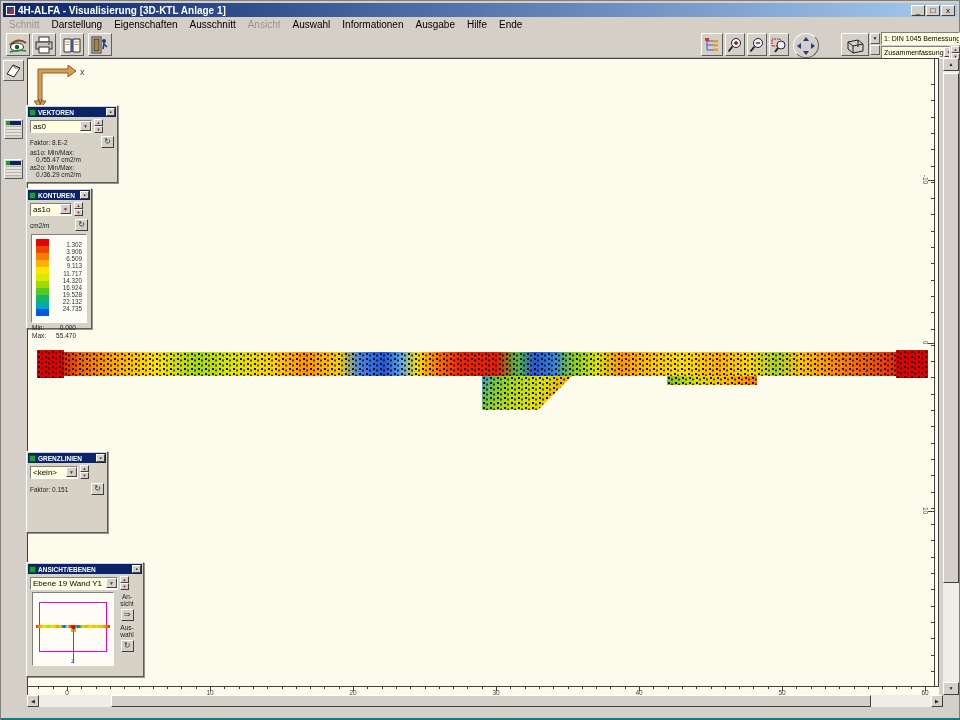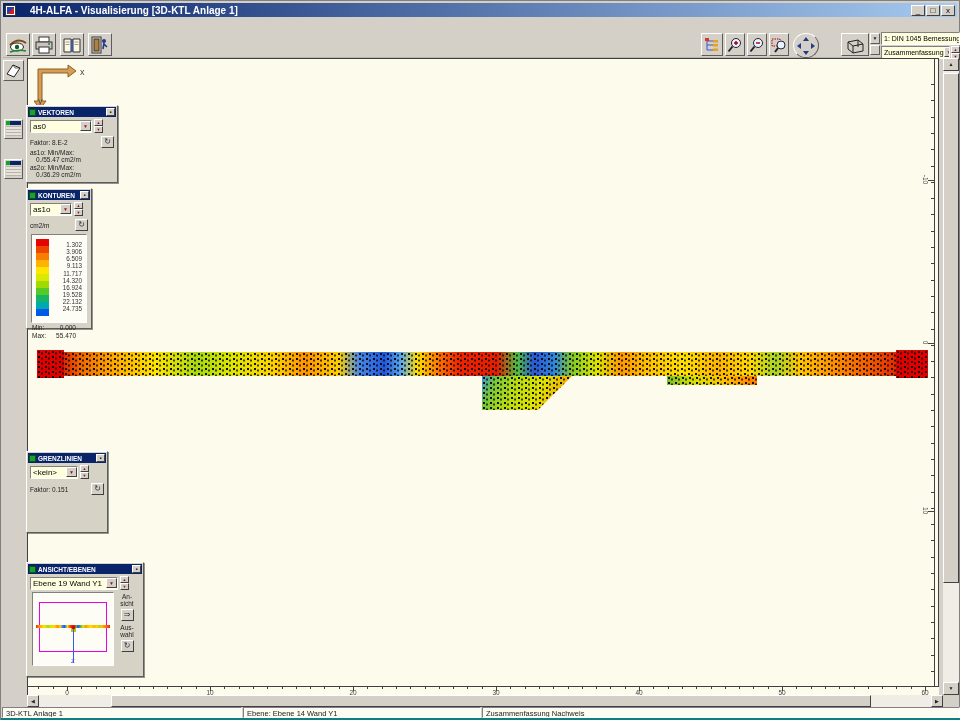--- a/index.html
+++ b/index.html
@@ -6,21 +6,21 @@
   html,body { width:960px; height:720px; }
   body { font-family:"Liberation Sans", sans-serif; background:#d4d0c8; overflow:hidden; }
   #app { position:relative; width:960px; height:720px; background:var(--window_bg,#d4d0c8); border:1px solid #808080; }
 
   
   .raised { background:#d4d0c8; border:1px solid; border-color:#ffffff #5c5c5c #5c5c5c #ffffff; }
 
   
   #titlebar { position:absolute; left:2px; top:2px; width:954px; height:14px;
     background:linear-gradient(90deg,var(--titlebar,#0a246a),var(--titlebar2,#a6caf0));
-    display:flex; align-items:center; padding:0 2px; gap:14px; }
+    display:flex; align-items:center; padding:0 2px; gap:2px; }
   #titlebar .ttext { color:#fff; font-size:10px; font-weight:bold; white-space:nowrap; }
   .tbtns { margin-left:auto; display:flex; gap:1px; }
   .tbtn-win { width:14px; height:11px; font-size:8px; line-height:9px; text-align:center; color:#000;
     background:#d4d0c8; border:1px solid; border-color:#fff #404040 #404040 #fff; }
   #app-icon { width:11px; height:11px; background:#fff; border:1px solid #334; position:relative; }
   #app-icon::after { content:""; position:absolute; inset:1px; background:linear-gradient(135deg,#2244aa 55%,#cc2222 55%); }
 
   
   #menubar { position:absolute; left:2px; top:17px; width:954px; height:13px; display:flex; align-items:center; }
   .menu-item { font-size:10px; color:#000; padding:0 6px; }
@@ -127,20 +127,32 @@
   <div id="titlebar">
     <div id="app-icon"></div>
     <span class="ttext">4H-ALFA - Visualisierung [3D-KTL Anlage 1]</span>
     <div class="tbtns">
       <div class="tbtn-win">_</div>
       <div class="tbtn-win">□</div>
       <div class="tbtn-win">x</div>
     </div>
   </div>
 
+  <div id="menubar">
+      <span class="menu-item disabled">Schnitt</span>
+      <span class="menu-item">Darstellung</span>
+      <span class="menu-item">Eigenschaften</span>
+      <span class="menu-item">Ausschnitt</span>
+      <span class="menu-item disabled">Ansicht</span>
+      <span class="menu-item">Auswahl</span>
+      <span class="menu-item">Informationen</span>
+      <span class="menu-item">Ausgabe</span>
+      <span class="menu-item">Hilfe</span>
+      <span class="menu-item">Ende</span>
+    </div>
 
   <div id="toolbar">
     <div class="tb raised" style="left:3px">
       <span>
         <svg width="20" height="18" viewBox="0 0 20 18">
             <path d="M2 9 Q10 1 18 7" fill="none" stroke="#7a4a18" stroke-width="2"></path>
             <ellipse cx="9" cy="11" rx="6.5" ry="4" fill="#fff" stroke="#222"></ellipse>
             <circle cx="9" cy="11" r="2.2" fill="#1a5a2a"></circle>
             <path d="M2 16 Q10 13 18 15" fill="none" stroke="#1a8a2a" stroke-width="1.5"></path>
           </svg>
@@ -566,19 +578,14 @@
     <div class="sb-thumb" style="left:84px;top:0;width:760px;height:12px"></div>
     <div class="sb-btn" style="right:0;top:0;width:12px;height:12px;line-height:10px">▶</div>
   </div>
 
   <div id="vscroll">
     <div class="sb-btn" style="left:0;top:0;width:16px;height:13px;line-height:11px">▲</div>
     <div class="sb-thumb" style="left:0;top:15px;width:16px;height:510px"></div>
     <div class="sb-btn" style="left:0;bottom:0;width:16px;height:13px;line-height:11px">▼</div>
   </div>
 
-  <div id="statusbar">
-    <div class="status-seg" style="left:1px;width:240px">3D-KTL Anlage 1</div>
-    <div class="status-seg" style="left:242px;width:238px">Ebene: Ebene 14  Wand Y1</div>
-    <div class="status-seg" style="left:481px;width:478px">Zusammenfassung Nachweis</div>
-  </div>
   <div id="desktop-strip"></div>
 </div>
 
 </body></html>

